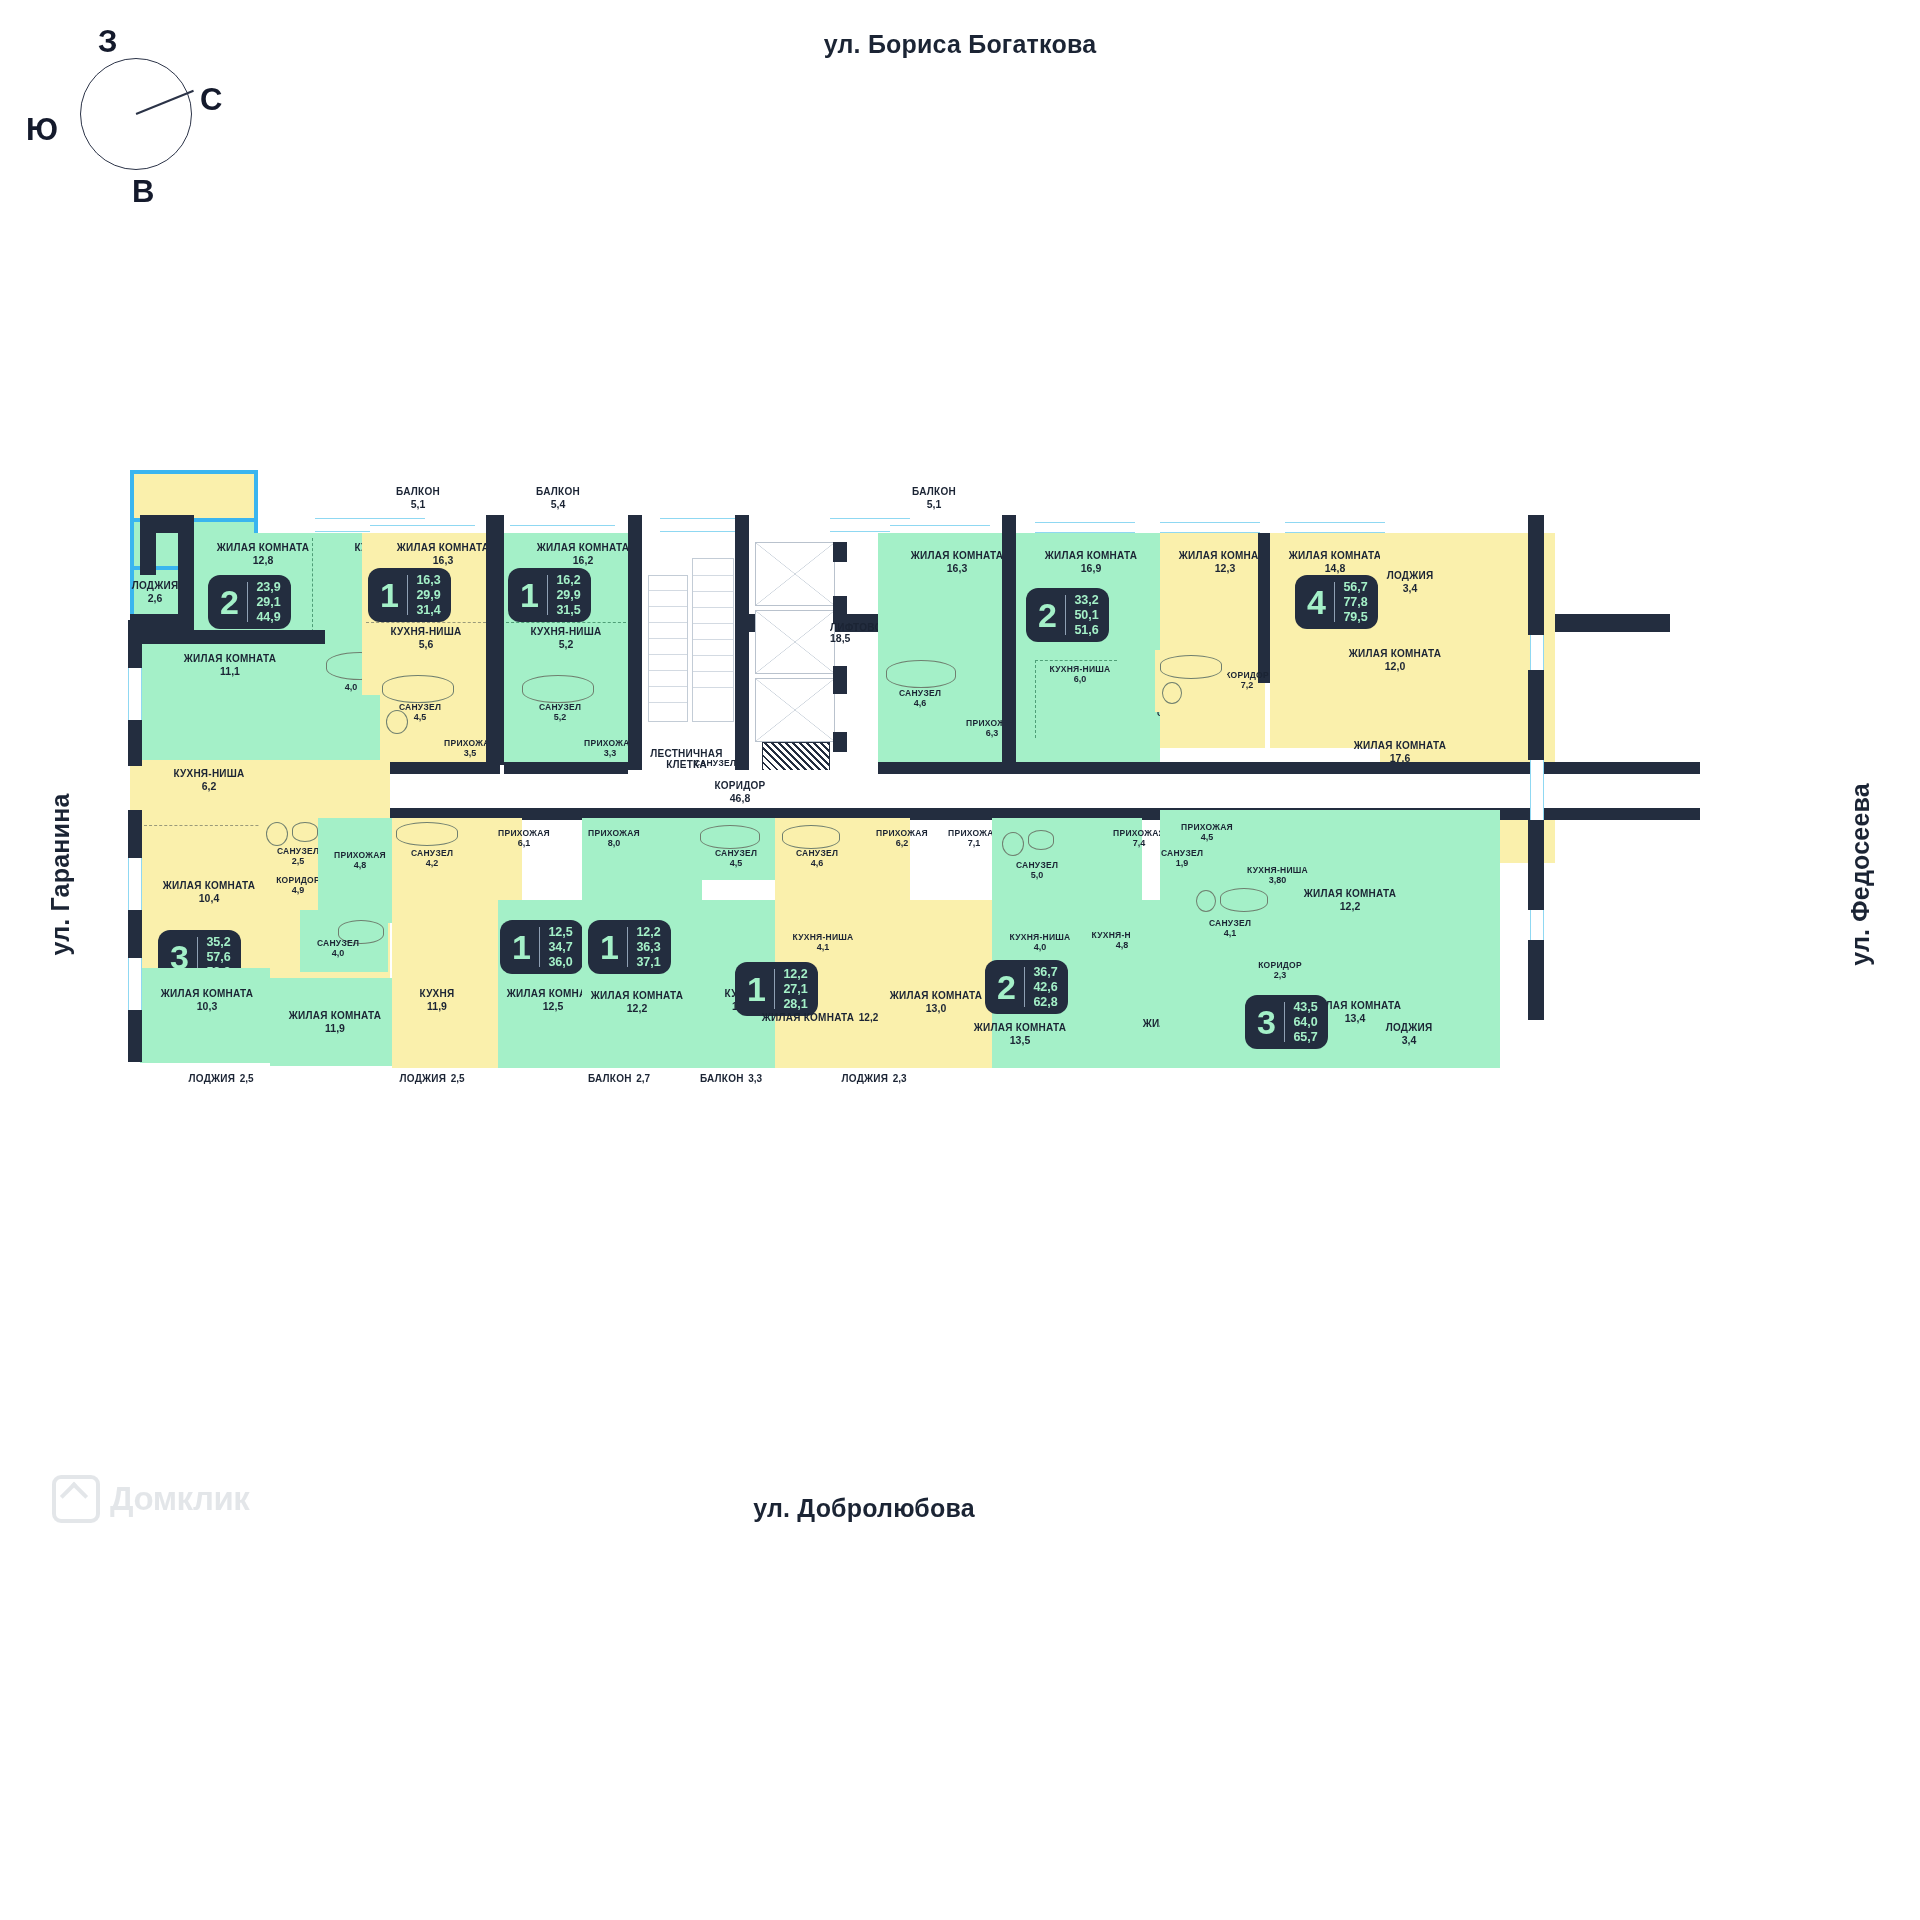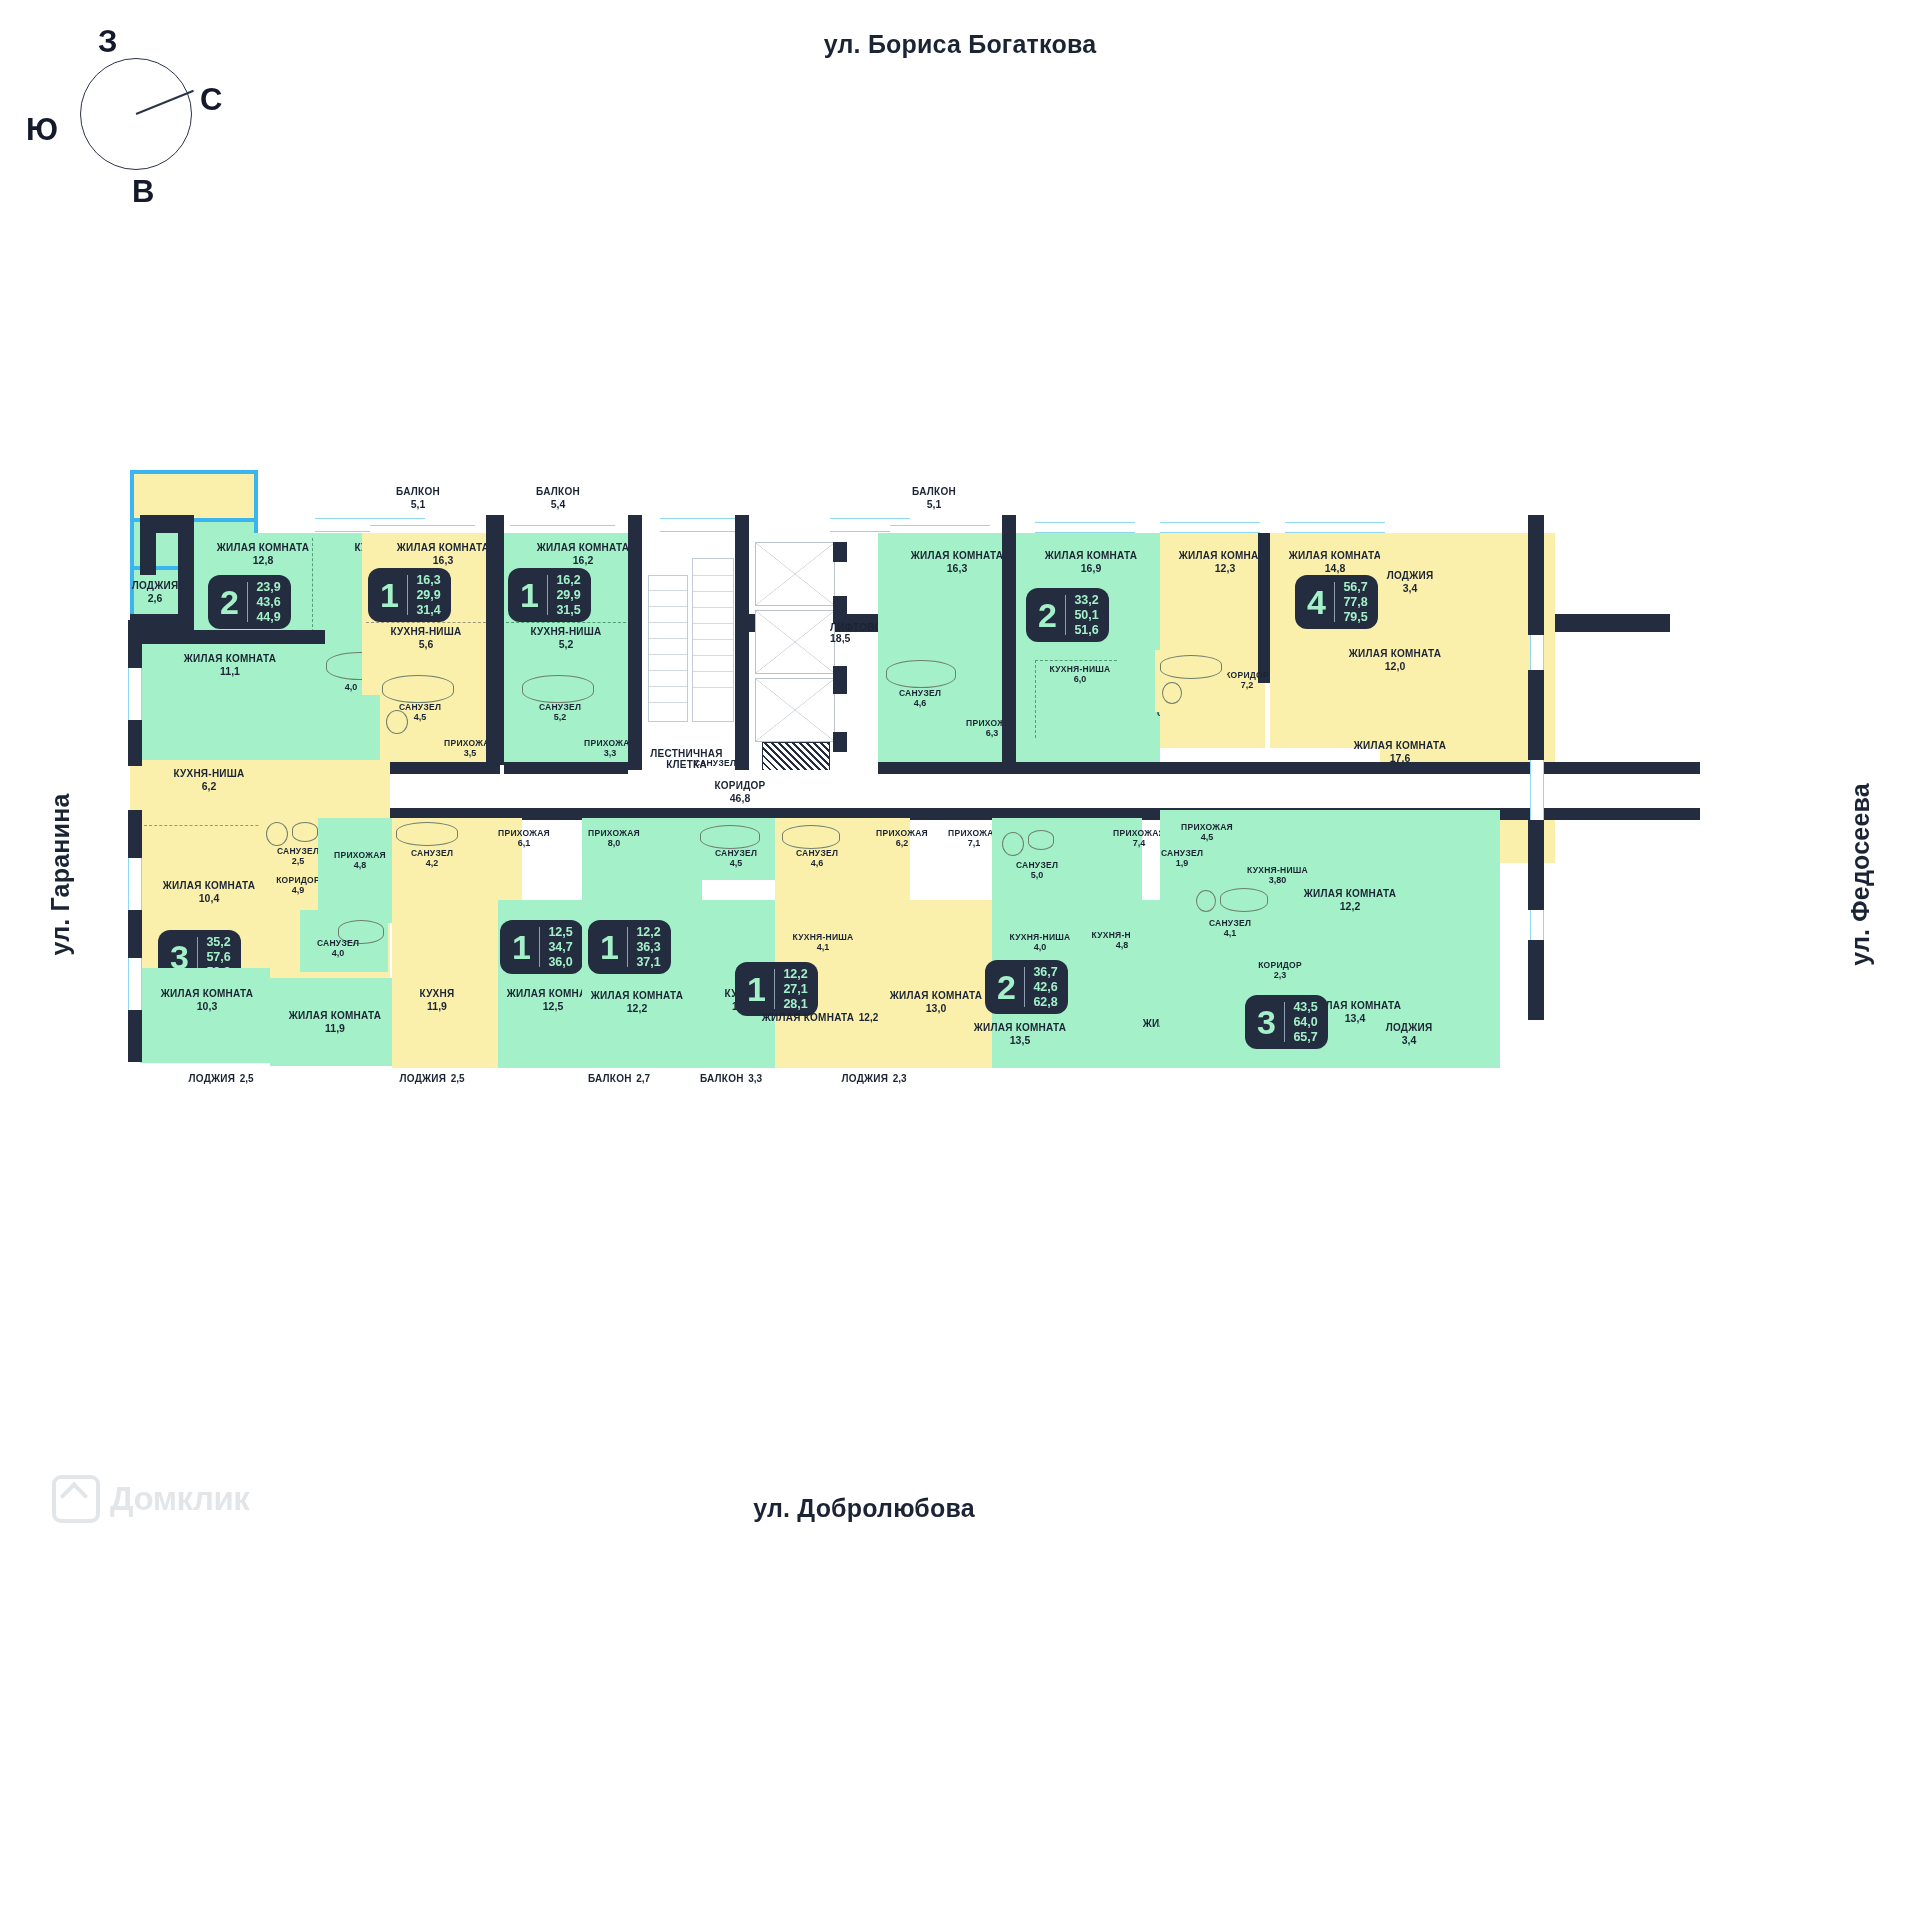--- a/index.html
+++ b/index.html
@@ -139,21 +139,21 @@
   <div class="tl" style="left:200px;top:72px;width:120px;">
     <div class="n">КУХНЯ-НИША</div>
     <div class="a">7,2</div>
   </div>
   <div class="dash-v g" style="left:182px;top:68px;height:160px;"></div>
   <div class="badge" style="left:78px;top:105px;">
     <div class="num">2</div>
     <div class="bar"></div>
     <div class="vals">
       <div>23,9</div>
-      <div>43,6</div>
+      <div>29,1</div>
       <div>44,9</div>
     </div>
   </div>
   <div class="rm green" style="left:10px;top:170px;width:180px;height:140px;"></div>
   <div class="tl" style="left:20px;top:183px;width:160px;">
     <div class="n">ЖИЛАЯ КОМНАТА</div>
     <div class="a">11,1</div>
   </div>
   <div class="rm wall" style="left:10px;top:160px;width:185px;height:14px;"></div>
 

